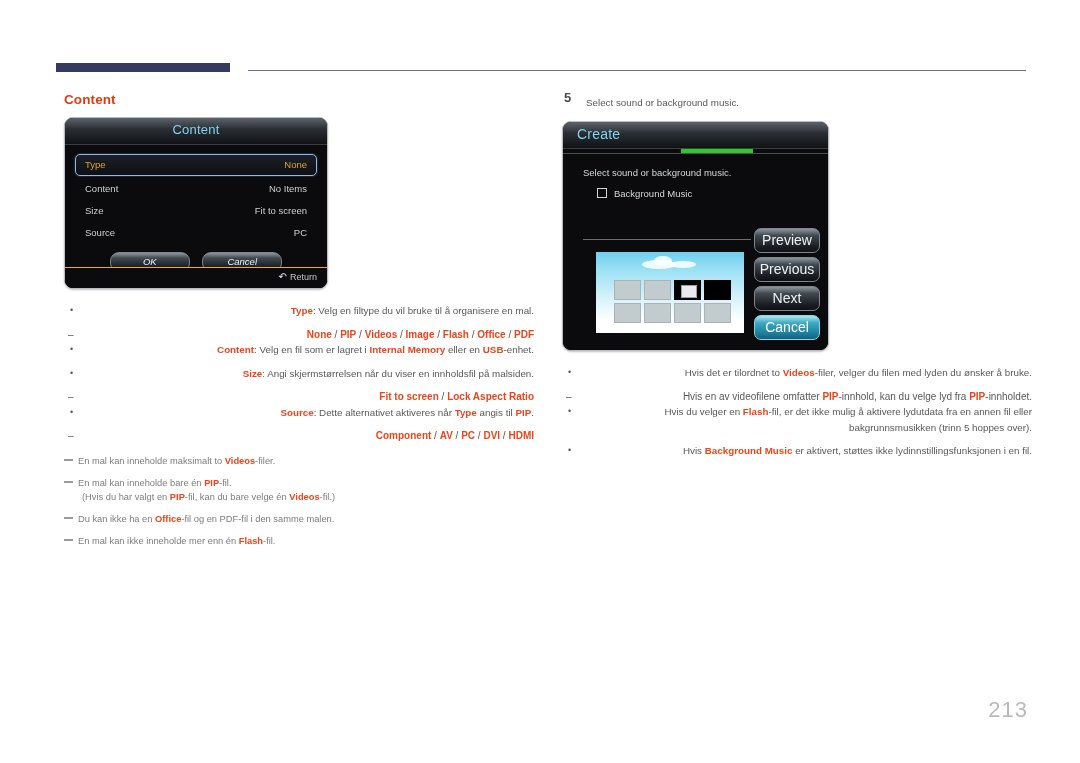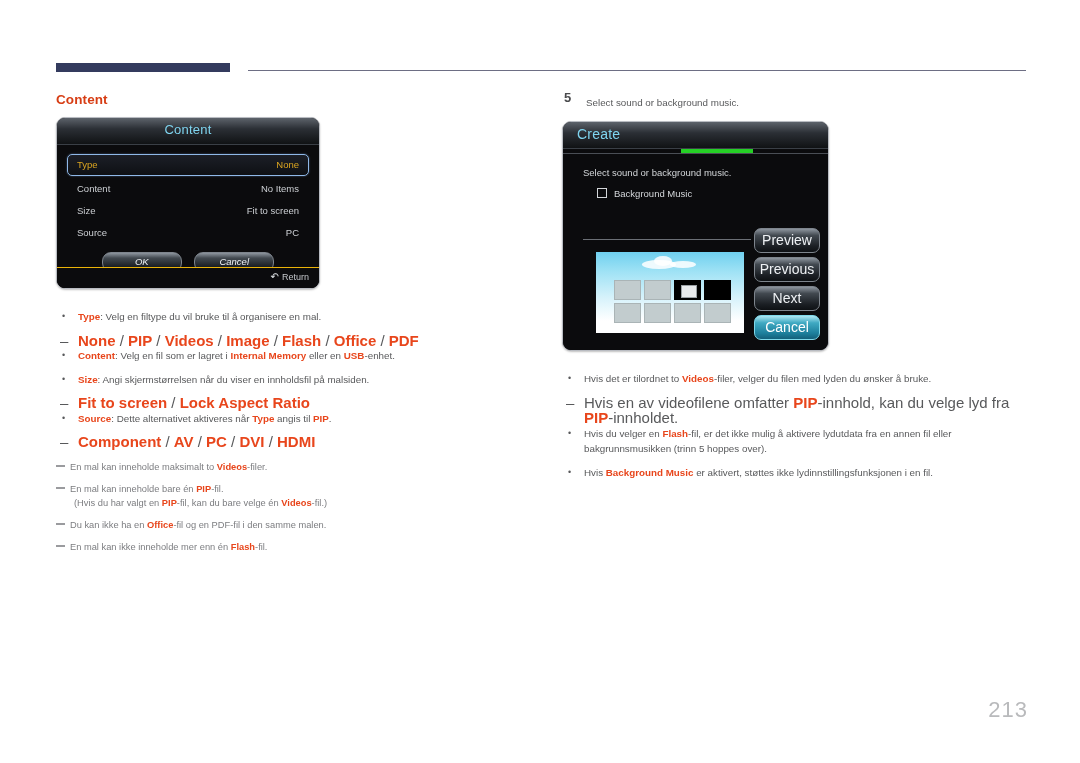--- a/index.html
+++ b/index.html
@@ -39,21 +39,21 @@
     width: 778px;
     height: 1px;
     background: #6d6e84;
   }
 
   
   .column {
     position: absolute;
     top: 92px;
   }
-  #left-column { left: 56px; width: 470px; }
+  #left-column { left: 64px; width: 470px; }
   #right-column { left: 562px; width: 470px; }
 
   h2.section-title {
     margin: 0 0 10px 0;
     font-size: 13.5px;
     font-weight: bold;
     color: #d73d14;
     letter-spacing: 0.1px;
   }
 
@@ -281,41 +281,41 @@
     border: 1px solid #7e858d;
     background: linear-gradient(180deg,#8d959e 0%,#424950 28%,#1b1f24 75%,#0e1114 100%);
   }
   .side-btn.highlight {
     color: #ffffff;
     border: 1px solid #7fd9ea;
     background: linear-gradient(180deg,#aee6f2 0%,#3fa9c2 30%,#1d7f9c 75%,#14607a 100%);
   }
 
   
-  .bullets { margin-top: 20px; }
+  .bullets { margin-top: 14px; text-align: right; }
   .bullet-item {
     position: relative;
     padding-left: 22px;
     font-size: 9.8px;
     line-height: 15.5px;
     color: #58595b;
     margin-bottom: 8px;
   }
   .bullet-item::before {
     content: "\2022";
     position: absolute;
     left: 6px;
     top: 0;
     color: #58595b;
     font-size: 9px;
   }
   .sub-item {
     position: relative;
     padding-left: 22px;
-    font-size: 15px;
+    font-size: 10px;
     line-height: 15.5px;
     margin-top: 1px;
   }
   .sub-item::before {
     content: "\2013";
     position: absolute;
     left: 4px;
     top: 0;
     color: #58595b;
   }

